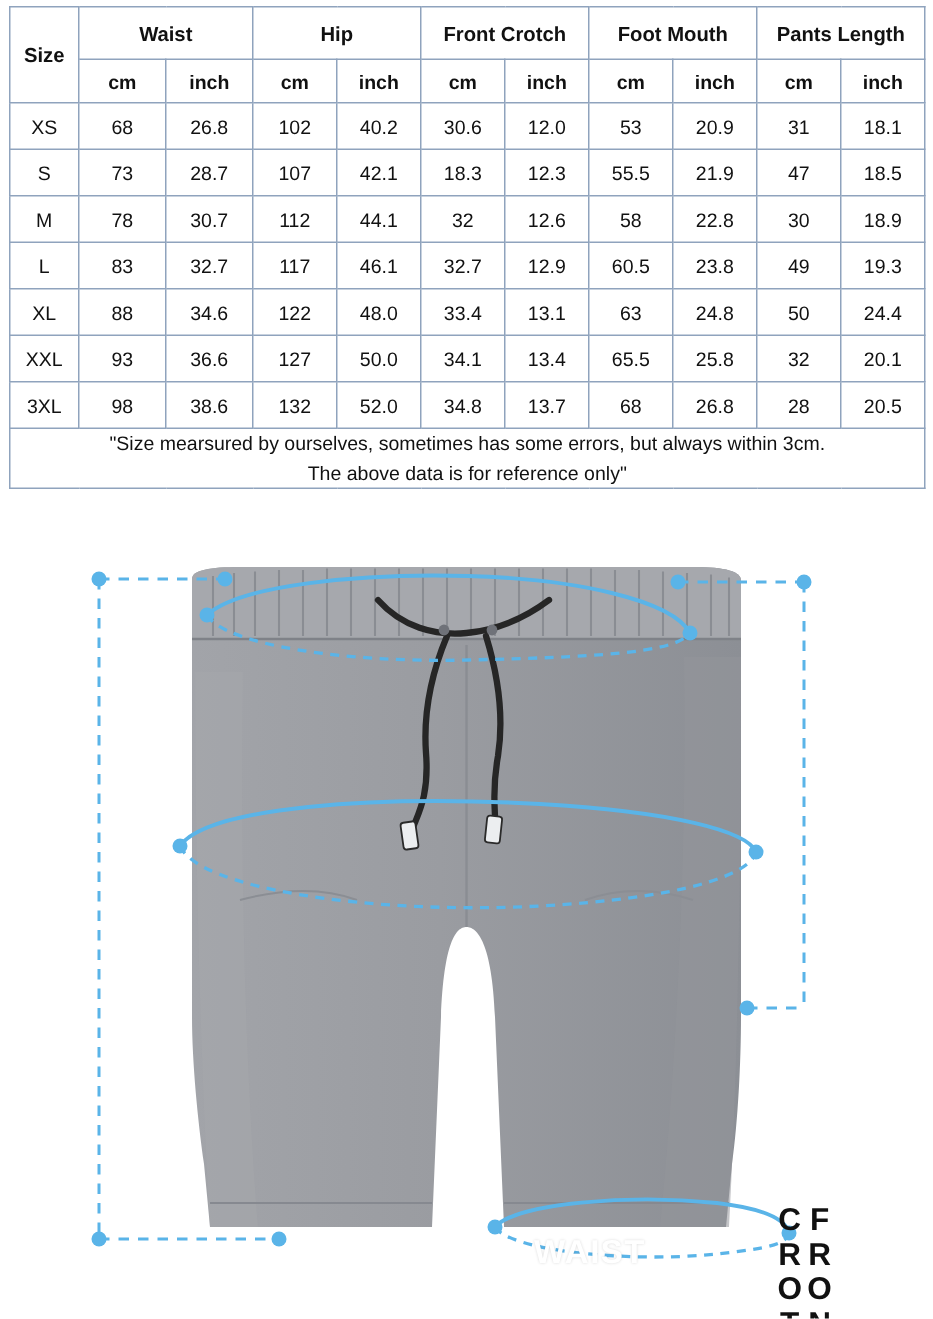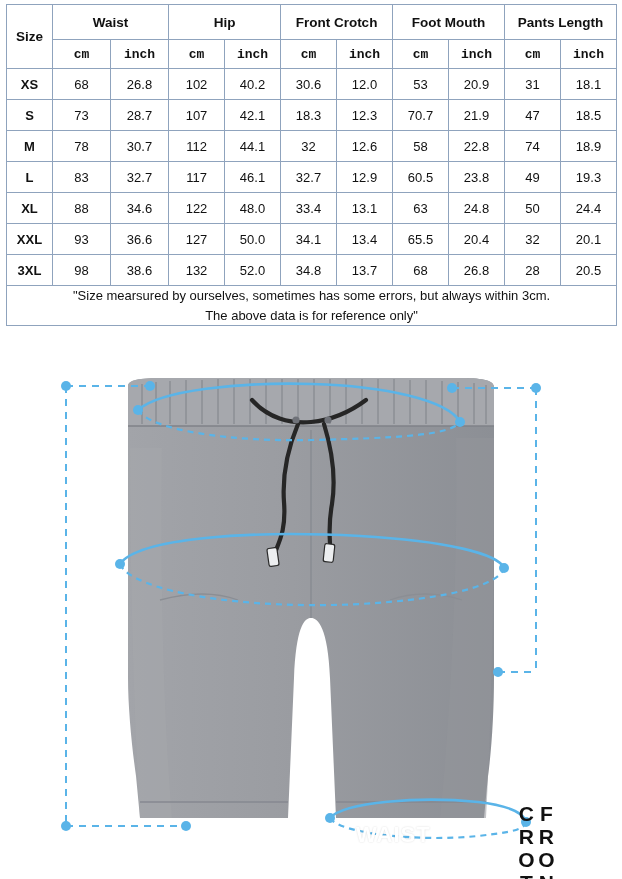--- a/index.html
+++ b/index.html
@@ -39,24 +39,23 @@
   }
   table.size-table thead tr.group-row th {
     font-weight: bold;
     font-size: 13.5px;
     height: 34px;
   }
   table.size-table thead tr.unit-row th {
     font-weight: bold;
     font-size: 13px;
     height: 28px;
-    font-family: Liberation Mono, monospace;
   }
   table.size-table tbody td.size-cell {
-    font-weight: bold;
+    font-weight: normal;
   }
   .note-row td {
     height: 48px;
     font-size: 12.5px;
     line-height: 1.5;
     padding: 4px 8px;
   }
   .note-line { display: block; }
 
   
@@ -159,36 +158,36 @@
         <td>18.1</td>
       </tr>
       <tr>
         <td class="size-cell">S</td>
         <td>73</td>
         <td>28.7</td>
         <td>107</td>
         <td>42.1</td>
         <td>18.3</td>
         <td>12.3</td>
-        <td>70.7</td>
+        <td>55.5</td>
         <td>21.9</td>
         <td>47</td>
         <td>18.5</td>
       </tr>
       <tr>
         <td class="size-cell">M</td>
         <td>78</td>
         <td>30.7</td>
         <td>112</td>
         <td>44.1</td>
         <td>32</td>
         <td>12.6</td>
         <td>58</td>
         <td>22.8</td>
-        <td>74</td>
+        <td>30</td>
         <td>18.9</td>
       </tr>
       <tr>
         <td class="size-cell">L</td>
         <td>83</td>
         <td>32.7</td>
         <td>117</td>
         <td>46.1</td>
         <td>32.7</td>
         <td>12.9</td>
@@ -212,21 +211,21 @@
       </tr>
       <tr>
         <td class="size-cell">XXL</td>
         <td>93</td>
         <td>36.6</td>
         <td>127</td>
         <td>50.0</td>
         <td>34.1</td>
         <td>13.4</td>
         <td>65.5</td>
-        <td>20.4</td>
+        <td>25.8</td>
         <td>32</td>
         <td>20.1</td>
       </tr>
       <tr>
         <td class="size-cell">3XL</td>
         <td>98</td>
         <td>38.6</td>
         <td>132</td>
         <td>52.0</td>
         <td>34.8</td>

